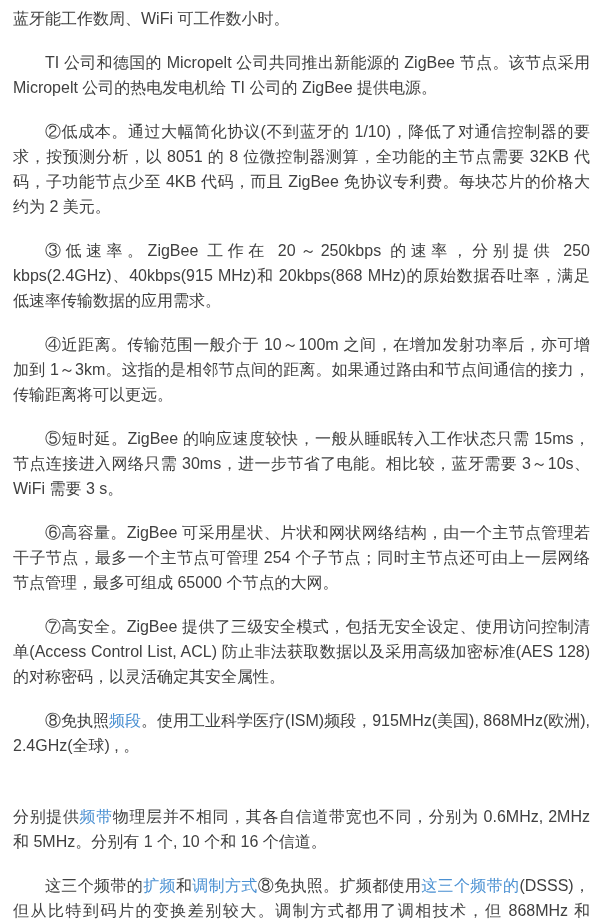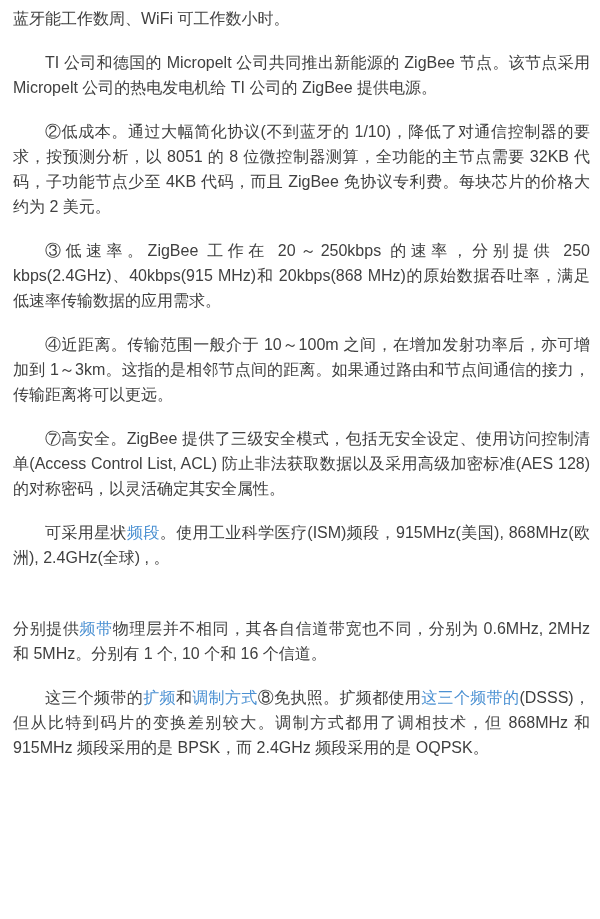--- a/index.html
+++ b/index.html
@@ -38,20 +38,22 @@
 </head>
 <body>
 
 <div class="page">
   <div class="section">
       <p class="para"><span>蓝牙能工作数周、WiFi 可工作数小时。</span></p>
       <p class="para indent"><span>TI 公司和德国的 Micropelt 公司共同推出新能源的 ZigBee 节点。该节点采用 Micropelt 公司的热电发电机给 TI 公司的 ZigBee 提供电源。</span></p>
       <p class="para indent"><span>②低成本。通过大幅简化协议(不到蓝牙的 1/10)，降低了对通信控制器的要求，按预测分析，以 8051 的 8 位微控制器测算，全功能的主节点需要 32KB 代码，子功能节点少至 4KB 代码，而且 ZigBee 免协议专利费。每块芯片的价格大约为 2 美元。</span></p>
       <p class="para indent"><span>③低速率。ZigBee 工作在 20～250kbps 的速率，分别提供 250 kbps(2.4GHz)、40kbps(915 MHz)和 20kbps(868 MHz)的原始数据吞吐率，满足低速率传输数据的应用需求。</span></p>
       <p class="para indent"><span>④近距离。传输范围一般介于 10～100m 之间，在增加发射功率后，亦可增加到 1～3km。这指的是相邻节点间的距离。如果通过路由和节点间通信的接力，传输距离将可以更远。</span></p>
+      <p class="para indent"><span>⑤短时延。ZigBee 的响应速度较快，一般从睡眠转入工作状态只需 15ms，节点连接进入网络只需 30ms，进一步节省了电能。相比较，蓝牙需要 3～10s、WiFi  需要 3 s。</span></p>
+      <p class="para indent"><span>⑥高容量。ZigBee 可采用星状、片状和网状网络结构，由一个主节点管理若干子节点，最多一个主节点可管理 254 个子节点；同时主节点还可由上一层网络节点管理，最多可组成 65000  个节点的大网。</span></p>
       <p class="para indent"><span>⑦高安全。ZigBee 提供了三级安全模式，包括无安全设定、使用访问控制清单(Access Control List, ACL) 防止非法获取数据以及采用高级加密标准(AES 128)的对称密码，以灵活确定其安全属性。</span></p>
-      <p class="para indent"><span>可采用星状</span><a class="link">频段</a><span>。使用工业科学医疗(ISM)频段，915MHz(美国), 868MHz(欧洲), 2.4GHz(全球) , 。</span></p>
+      <p class="para indent"><span>⑧免执照</span><a class="link">频段</a><span>。使用工业科学医疗(ISM)频段，915MHz(美国), 868MHz(欧洲), 2.4GHz(全球) , 。</span></p>
     </div>
   <div class="section section-break">
       <p class="para"><span>分别提供</span><a class="link">频带</a><span>物理层并不相同，其各自信道带宽也不同，分别为 0.6MHz, 2MHz 和 5MHz。分别有 1 个, 10 个和 16 个信道。</span></p>
       <p class="para indent"><span>这三个频带的</span><a class="link">扩频</a><span>和</span><a class="link">调制方式</a><span>⑧免执照。扩频都使用</span><a class="link">这三个频带的</a><span>(DSSS)，但从比特到码片的变换差别较大。调制方式都用了调相技术，但 868MHz 和 915MHz 频段采用的是 BPSK，而 2.4GHz 频段采用的是 OQPSK。</span></p>
     </div>
 </div>
 
 </body></html>

